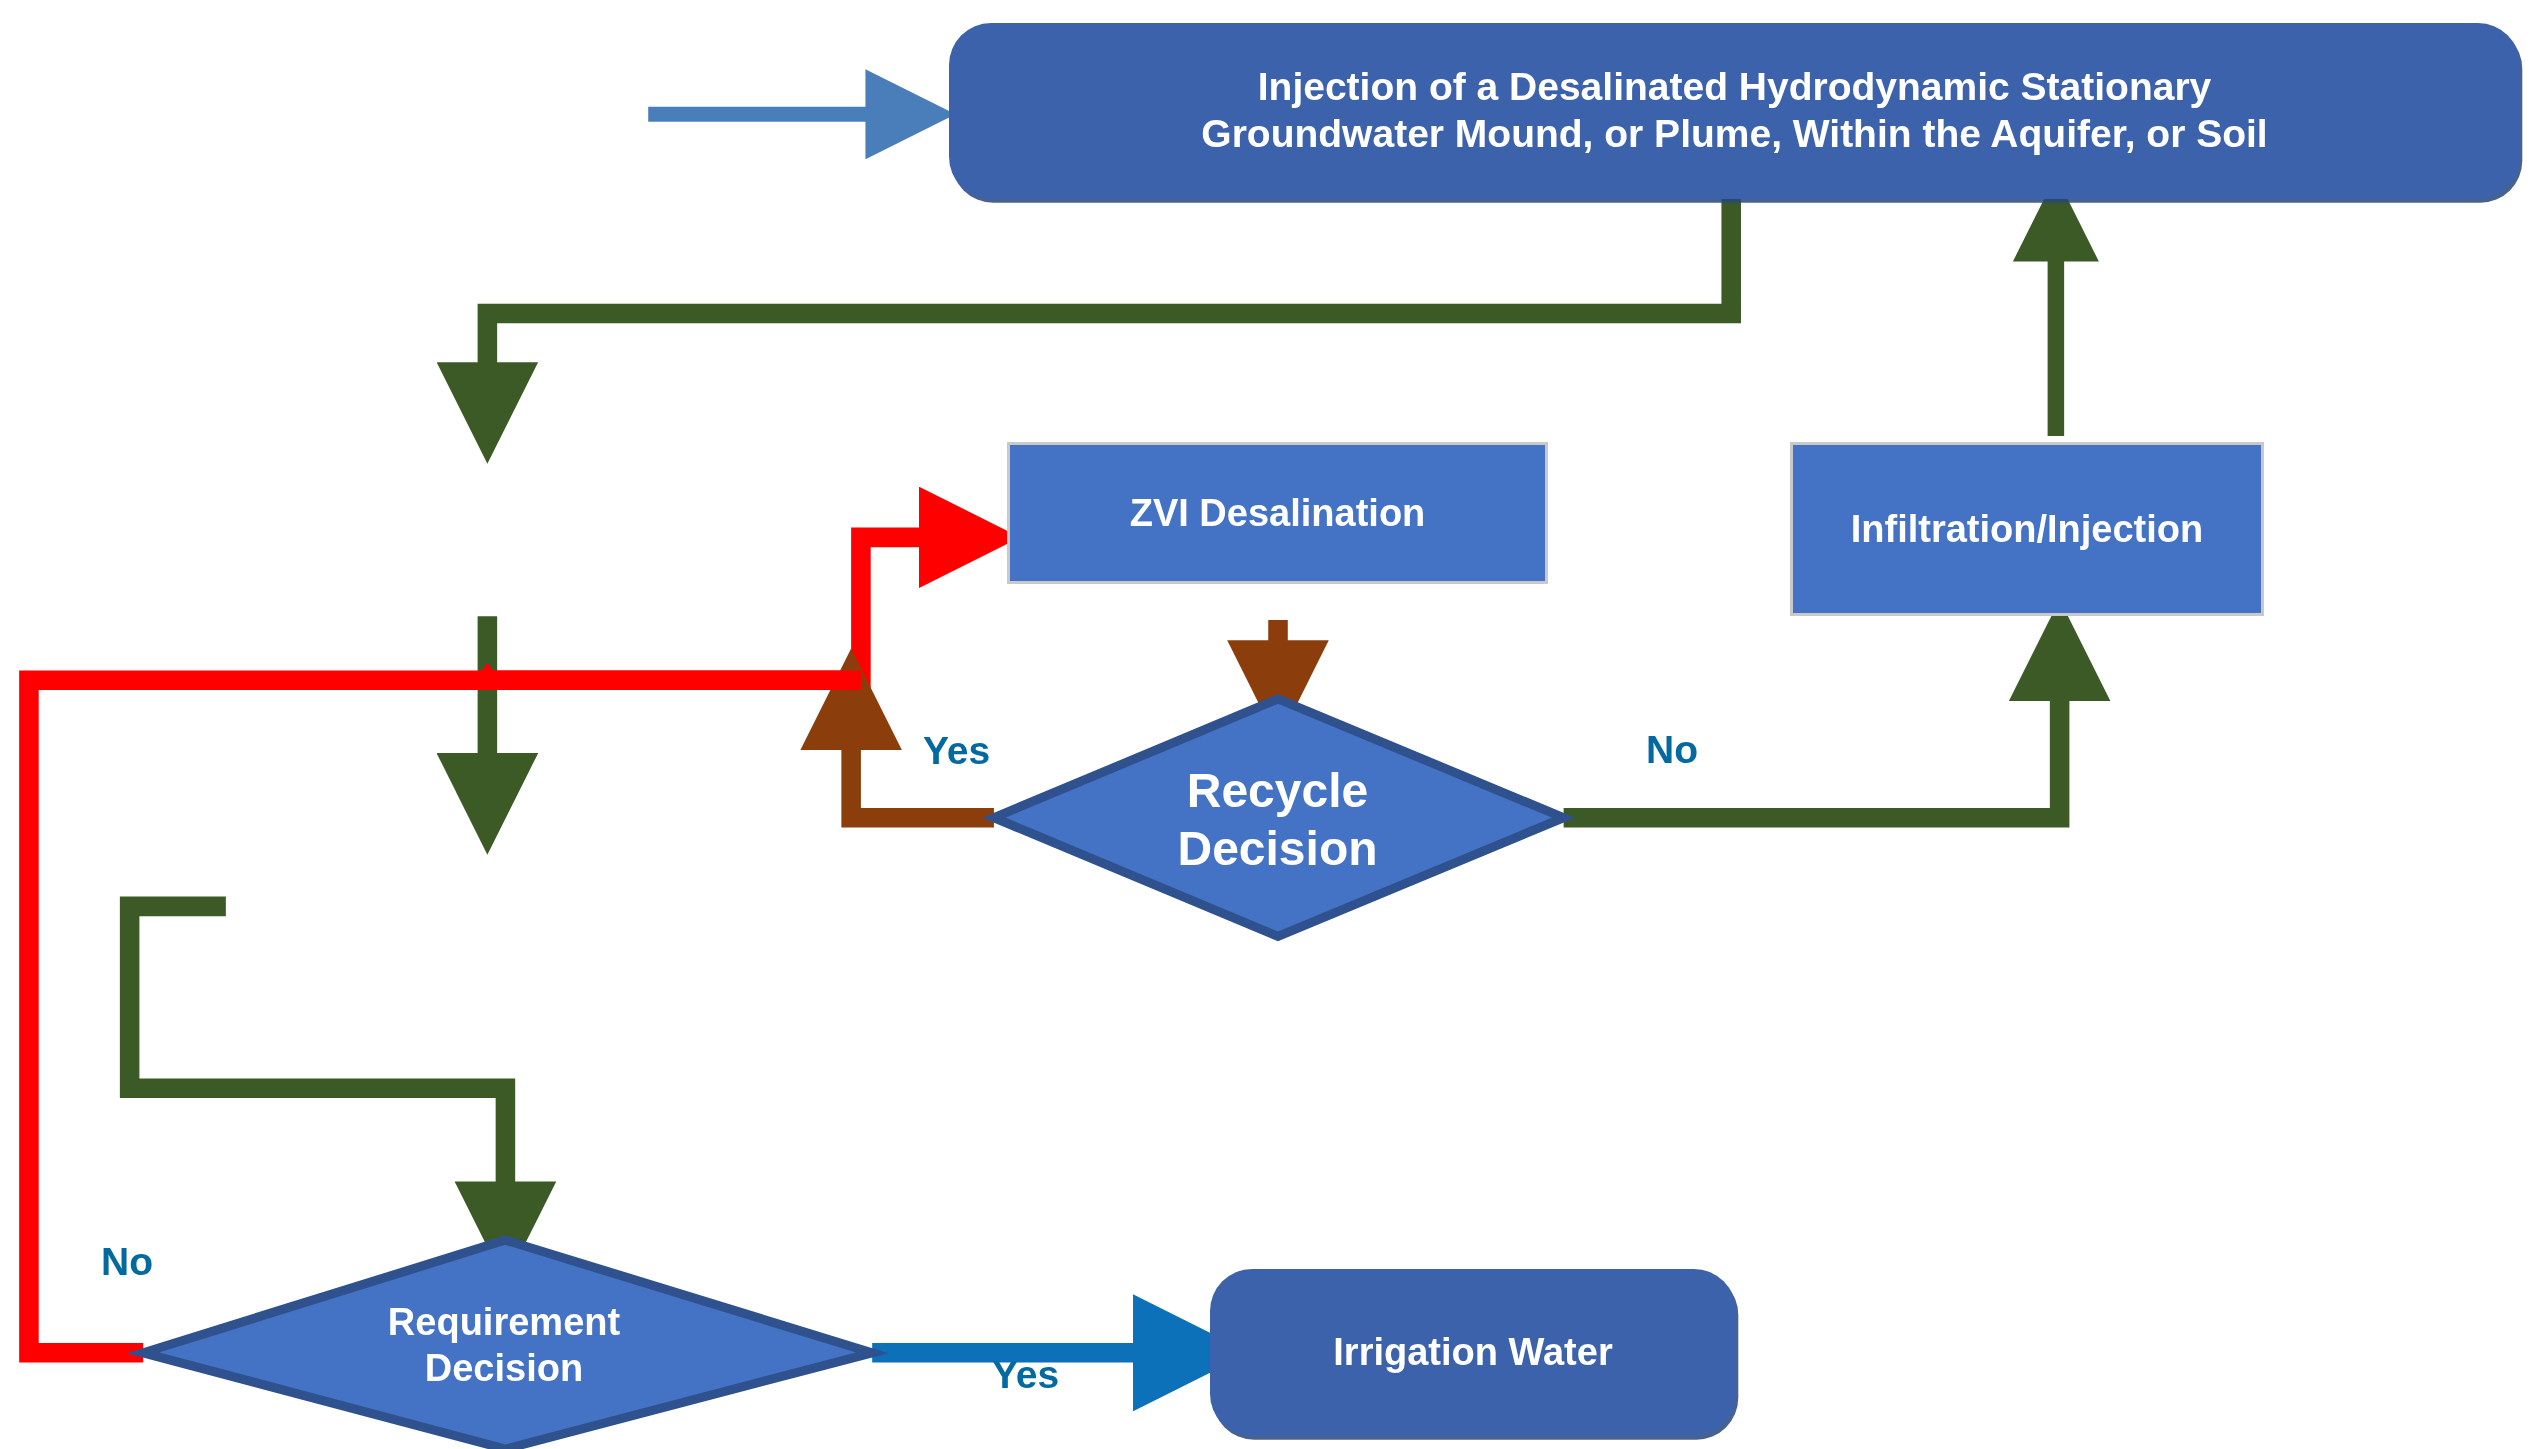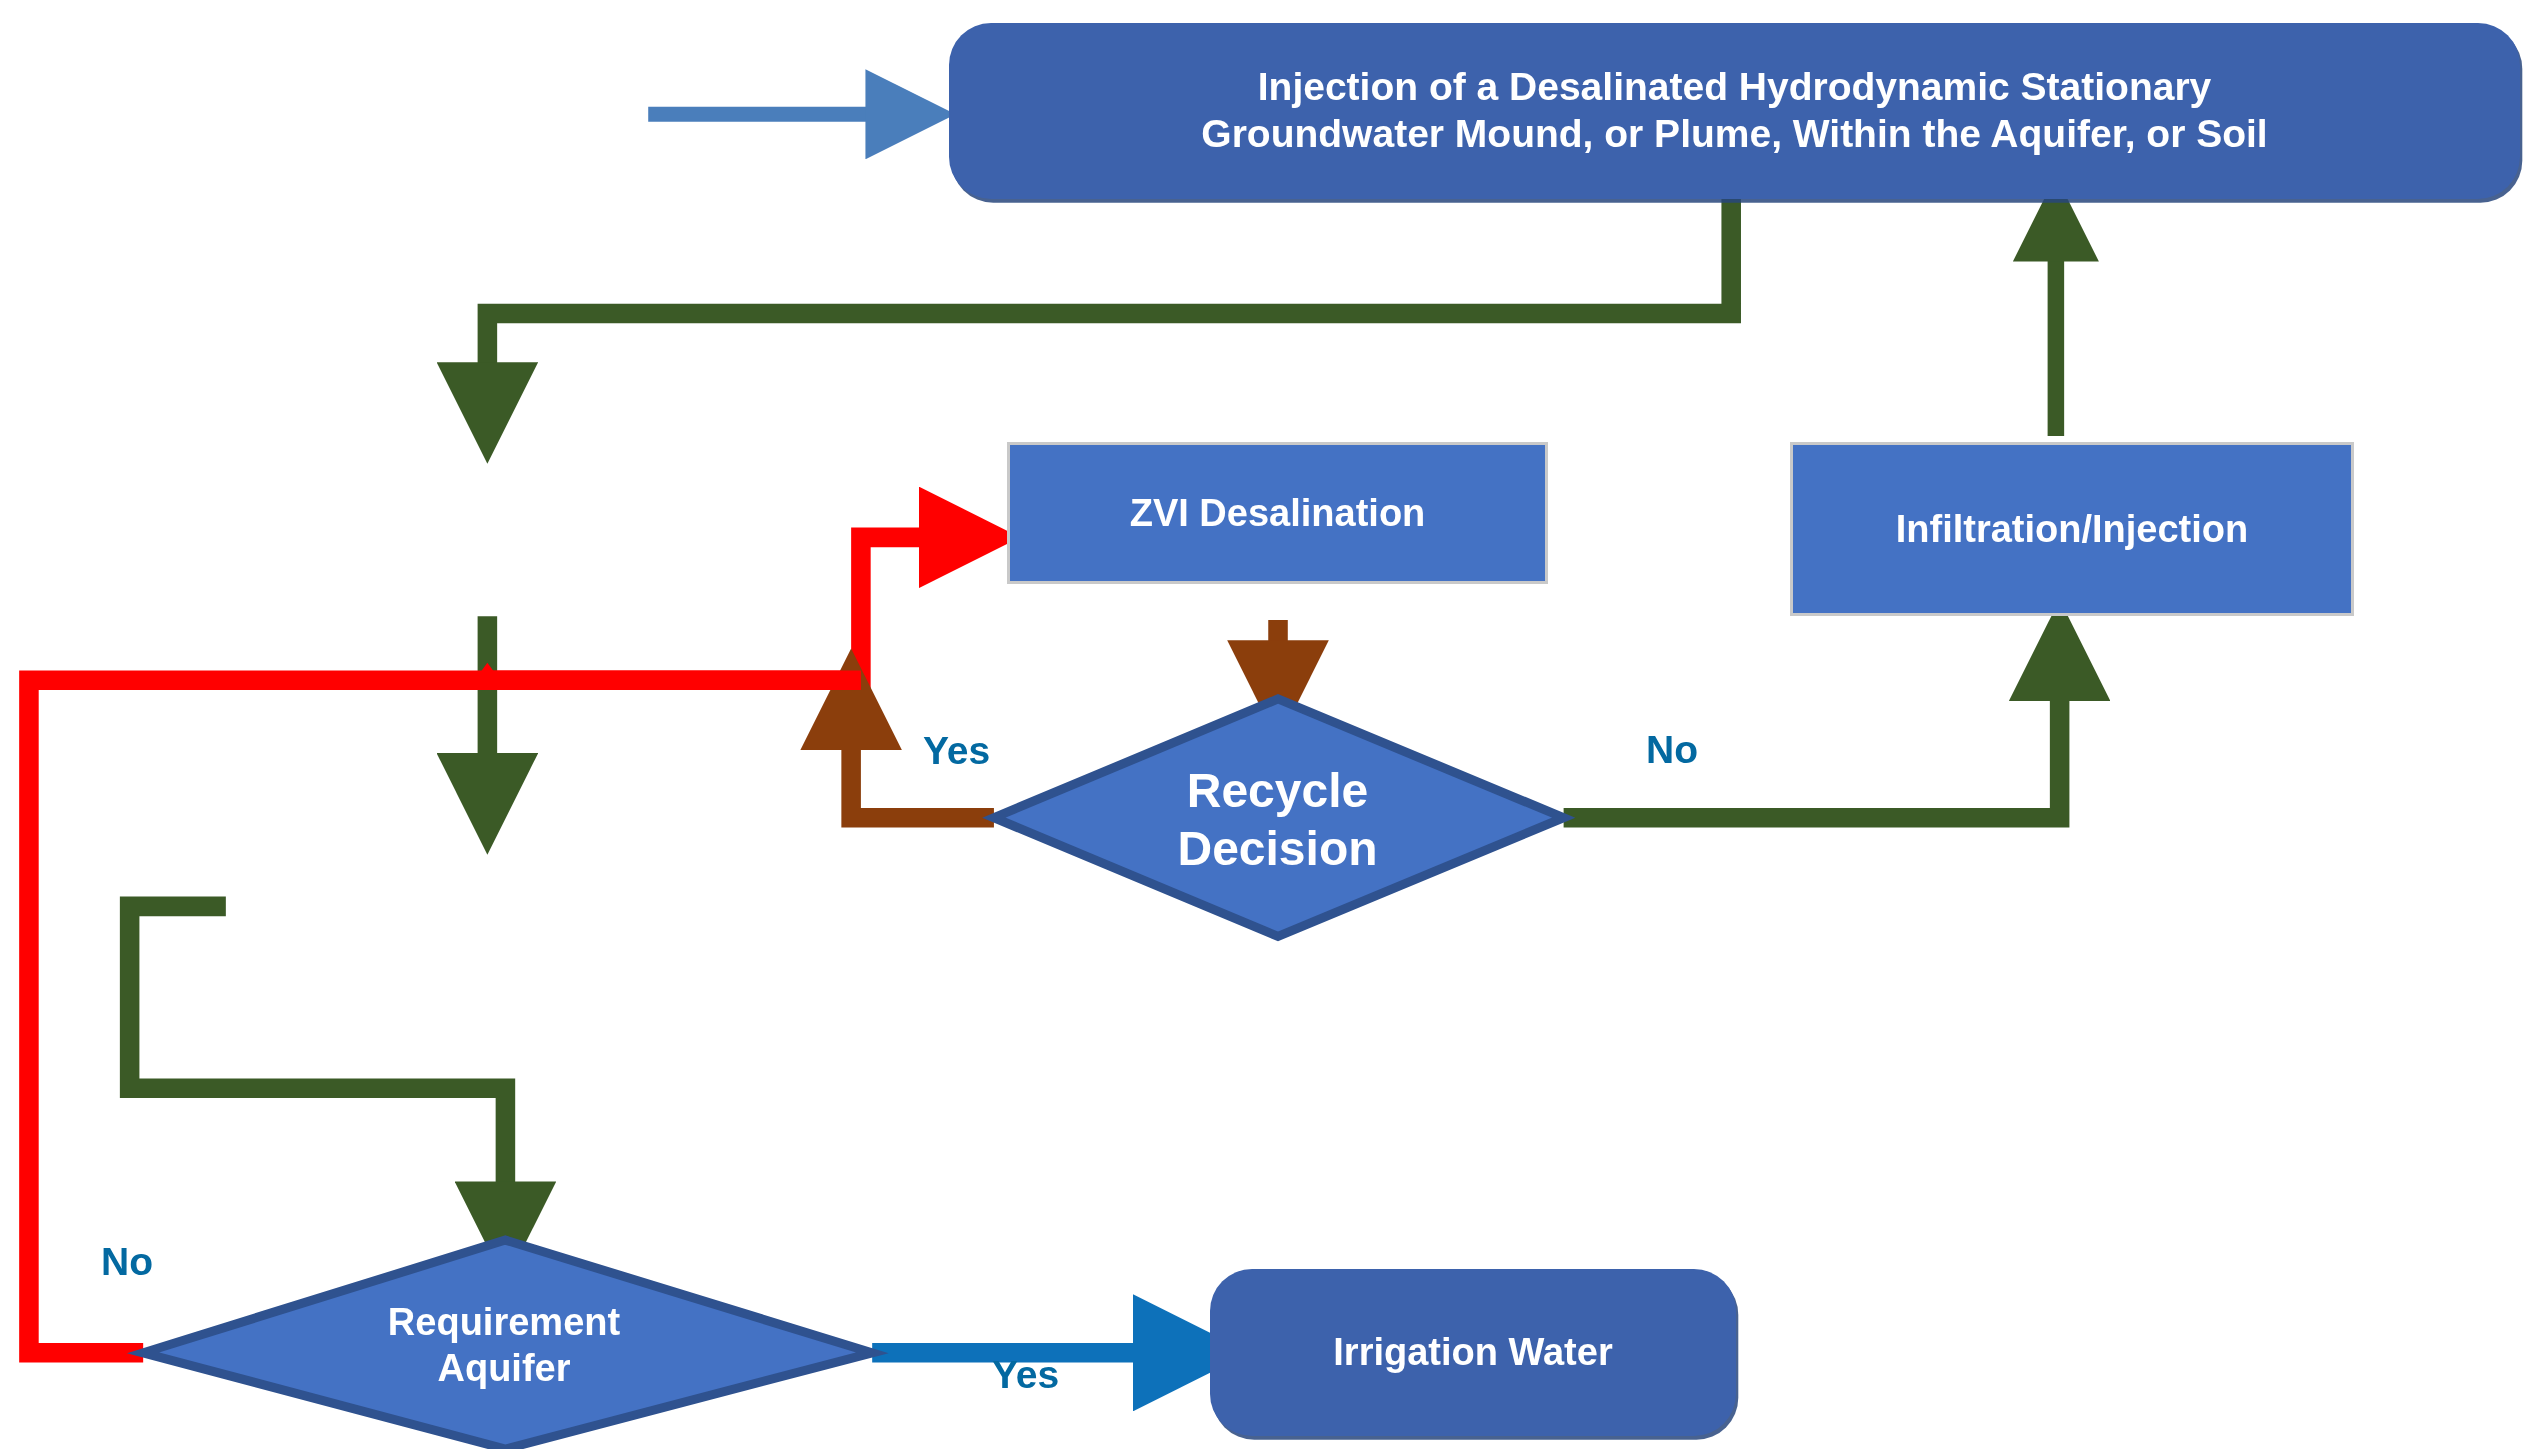--- a/index.html
+++ b/index.html
@@ -135,30 +135,30 @@
   <div class="node pill" style="left:949px;top:22.5px;width:1571px;height:176px;font-size:39px;padding:0 30px;">
     <span>Injection of a Desalinated Hydrodynamic Stationary
 Groundwater Mound, or Plume, Within the Aquifer, or Soil</span>
   </div>
 
 
   <div class="node rect" style="left:1007px;top:442px;width:541px;height:142px;font-size:38px;">
     <span>ZVI Desalination</span>
   </div>
 
-  <div class="node rect" style="left:1790px;top:442px;width:564px;height:174px;font-size:38px;">
+  <div class="node rect" style="left:1790px;top:442px;width:474px;height:174px;font-size:38px;">
     <span>Infiltration/Injection</span>
   </div>
 
 
   <div class="diamond-label" style="left:1082px;top:752px;width:391px;height:135px;font-size:48px;">Recycle
 Decision</div>
 
   <div class="diamond-label" style="left:301px;top:1274px;width:406px;height:143px;font-size:38px;">Requirement
-Aquifer</div>
+Decision</div>
 
   <div class="node pill" style="left:1210px;top:1269px;width:526px;height:167px;font-size:38px;">
     <span>Irrigation Water</span>
   </div>
 
   <div class="edge-label" style="left:923px;top:729px;font-size:39px;">Yes</div>
 
   <div class="edge-label" style="left:1646px;top:728px;font-size:39px;">No</div>
 
   <div class="edge-label" style="left:101px;top:1240px;font-size:39px;">No</div>

